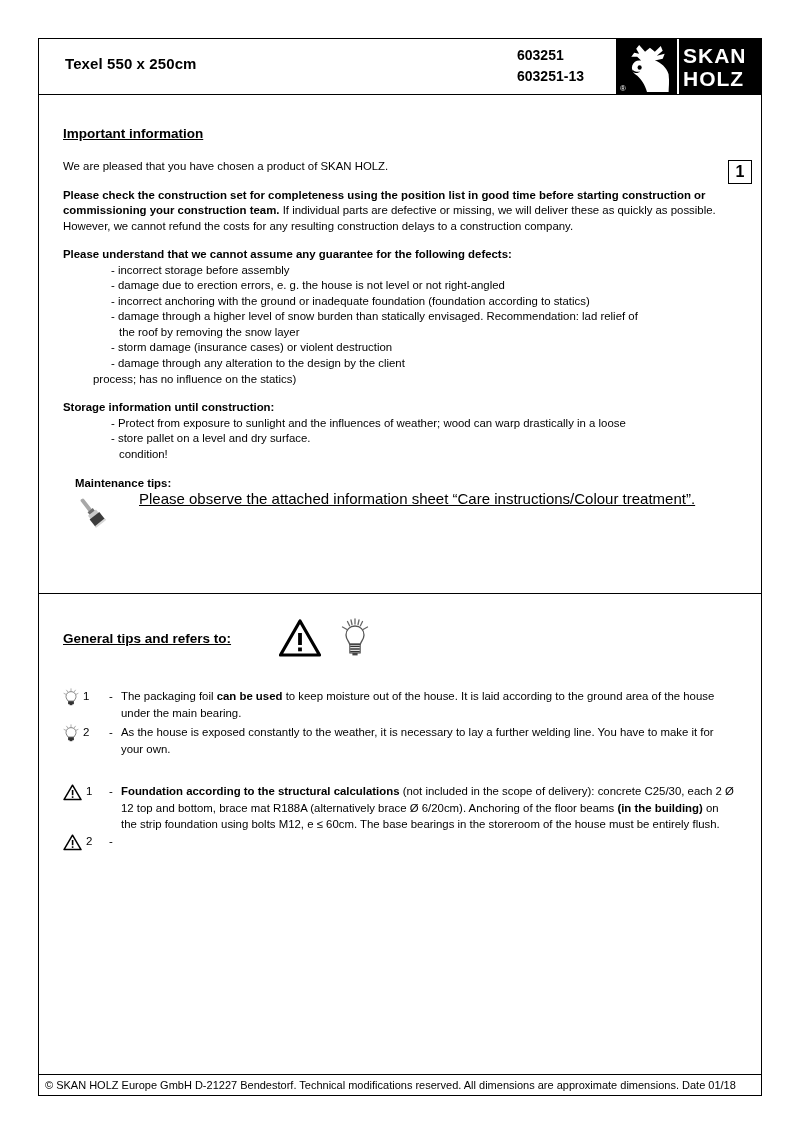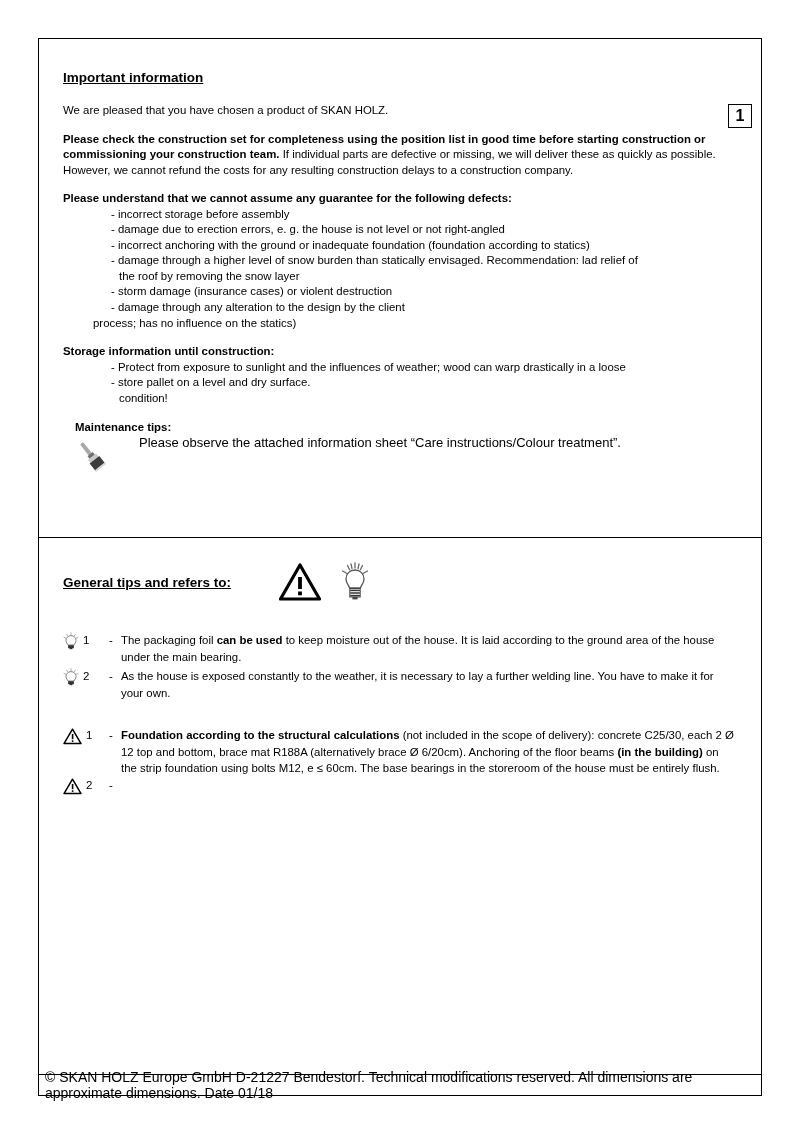--- a/index.html
+++ b/index.html
@@ -151,22 +151,23 @@
   }
   .brush-icon {
     position: absolute;
     left: 8px;
     top: 2px;
     width: 44px;
     height: 40px;
   }
   .maint-text {
     padding-left: 76px;
-    font-size: 13px;
+    font-size: 15px;
     line-height: 15.5px;
+    text-decoration: underline;
   }
 
   
   .section-two {
     position: relative;
     padding: 24px 24px 0 24px;
     box-sizing: border-box;
     height: 468px;
   }
   .tips-header-row {
@@ -228,28 +229,53 @@
     position: absolute;
     left: 38px;
     bottom: 38px;
     width: 724px;
     height: 22px;
     border: 1px solid #000;
     box-sizing: border-box;
     display: flex;
     align-items: center;
     padding-left: 6px;
-    font-size: 14px;
+    font-size: 11px;
   }
 </style>
 </head>
 <body>
 
 <div class="page">
 
+  <div class="header">
+    <div class="header-title">Texel 550 x 250cm</div>
+    <div class="header-codes">
+      <div>603251</div>
+      <div>603251-13</div>
+    </div>
+    <div class="logo">
+      <div class="logo-moose">
+        <svg viewBox="0 0 60 56" xmlns="http://www.w3.org/2000/svg" aria-hidden="true">
+          <rect x="0" y="0" width="60" height="56" fill="#000"></rect>
+          <path fill="#ffffff" d="M22 6 L28 13 L33 9 L38 13 L44 7 L46 12 L40 17 L48 15 L46 20 L38 22
+                                   C44 24 50 29 52 36 C53 44 52 50 52 54 L30 54 C28 47 24 40 18 36
+                                   C15 34 14 30 15 27 C16 24 19 22 22 22 L24 22 L20 18 L14 18 L17 14
+                                   L22 15 L19 10 Z"></path>
+          <ellipse cx="22.5" cy="29" rx="2.1" ry="2.4" fill="#000"></ellipse>
+          <path fill="#000" d="M15 31 C17 33 20 34 23 33 C21 35 17 35 15 33 Z"></path>
+        </svg>
+        <span class="logo-reg">®</span>
+      </div>
+      <div class="logo-words">
+        <span>SKAN</span>
+        <span>HOLZ</span>
+      </div>
+    </div>
+  </div>
 
   <div class="section-one">
     <div class="page-number">1</div>
 
     <h2 class="sec-title">Important information</h2>
 
     <div class="body-text">
 
       <p class="para">We are pleased that you have chosen a product of SKAN HOLZ.</p>
 

